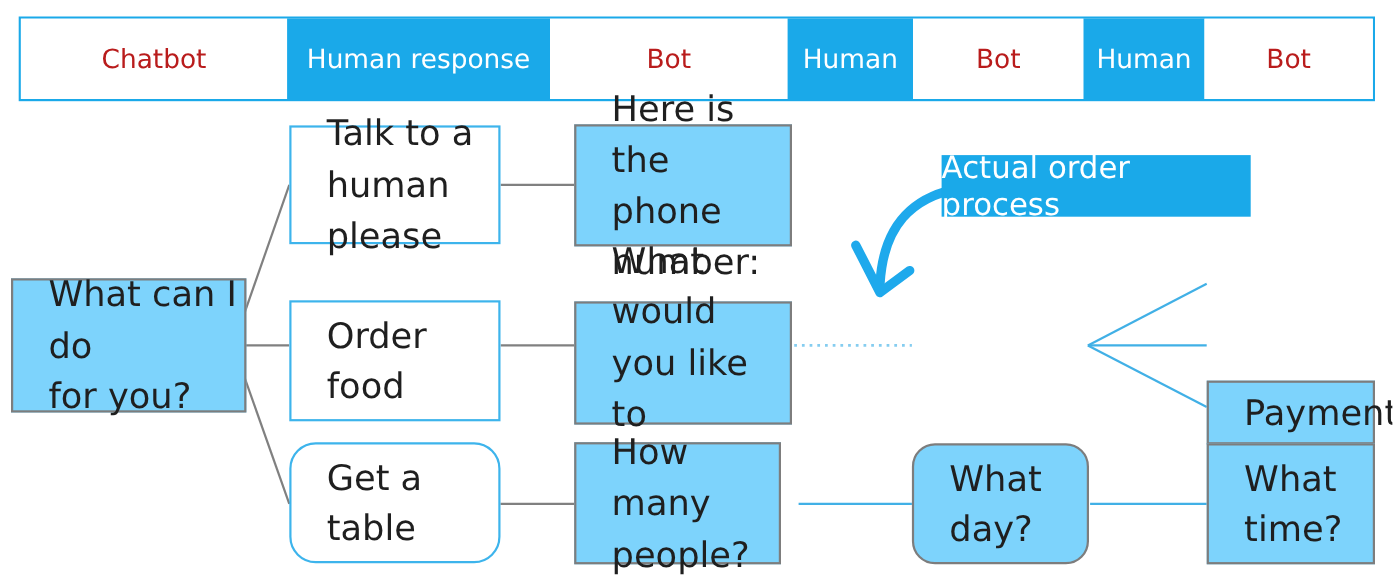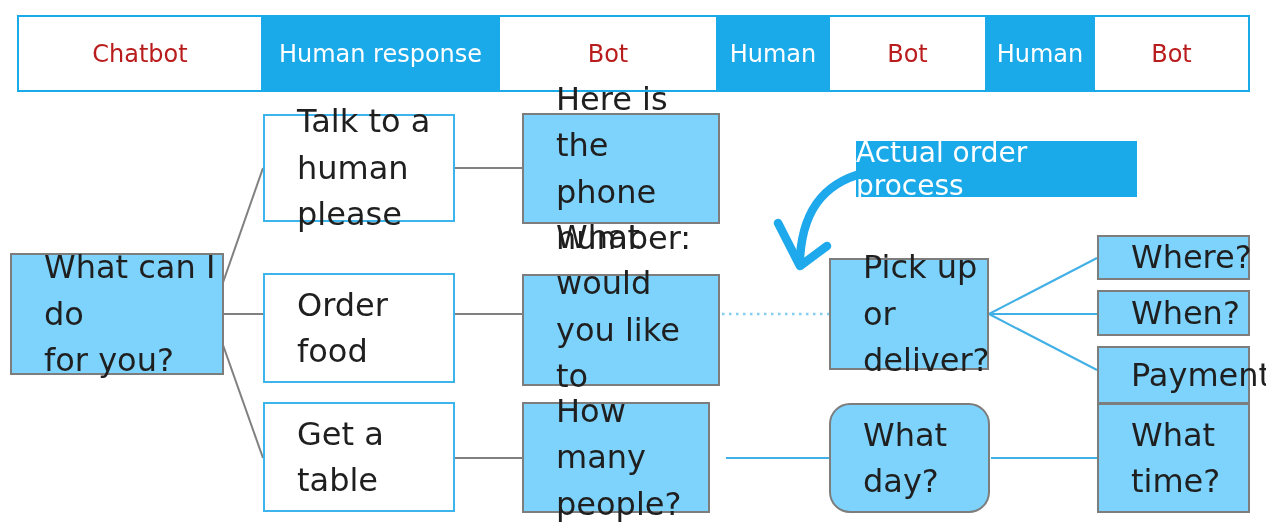--- a/index.html
+++ b/index.html
@@ -27,21 +27,21 @@
   
   .box{
     position:absolute;box-sizing:border-box;display:flex;align-items:center;
     font-size:32px;line-height:1.45;white-space:pre-line;padding-left:32px;padding-right:4px;z-index:2;
   }
   .grey{background:#7dd3fc;border:2px solid #7d7d7d;}
   .white{background:#ffffff;border:2px solid #3db4ec;}
   .b-root   {left:10px;  top:253px; width:214px; height:122px;}
   .b-talk   {left:263px; top:114px; width:192px; height:108px;}
   .b-order  {left:263px; top:273px; width:192px; height:110px;}
-  .b-table  {left:263px; top:402px; width:192px; height:110px;}
+  .b-table  {left:263px; top:402px; width:192px; height:110px;border-radius:24px;}
   .b-phone  {left:522px; top:113px; width:198px; height:111px;}
   .b-orderq {left:522px; top:274px; width:198px; height:112px;}
   .b-people {left:522px; top:402px; width:188px; height:111px;}
   .b-pickup {left:829px; top:258px; width:160px; height:112px;}
   .b-day    {left:829px; top:403px; width:161px; height:110px;border-radius:21px;}
   .b-where  {left:1097px;top:235px; width:153px; height:45px;}
   .b-when   {left:1097px;top:290px; width:153px; height:46px;}
   .b-payment{left:1097px;top:346px; width:153px; height:58px;}
   .b-time   {left:1097px;top:403px; width:153px; height:110px;}
   
@@ -113,24 +113,20 @@
   <div class="box white b-order">Order food</div>
   <div class="box white b-table">Get a table</div>
   <div class="box grey  b-phone">Here is the
 phone
 number:</div>
   <div class="box grey  b-orderq">What would
 you like to
 order?</div>
   <div class="box grey  b-people">How many
 people?</div>
-  <div class="box grey  b-pickup">Pick up or
-deliver?</div>
   <div class="box grey  b-day">What day?</div>
-  <div class="box grey  b-where">Where?</div>
-  <div class="box grey  b-when">When?</div>
   <div class="box grey  b-payment">Payment?</div>
   <div class="box grey  b-time">What
 time?</div>
 
   <div class="annotation">Actual order process</div>
 
 </div>
 
 </body></html>

